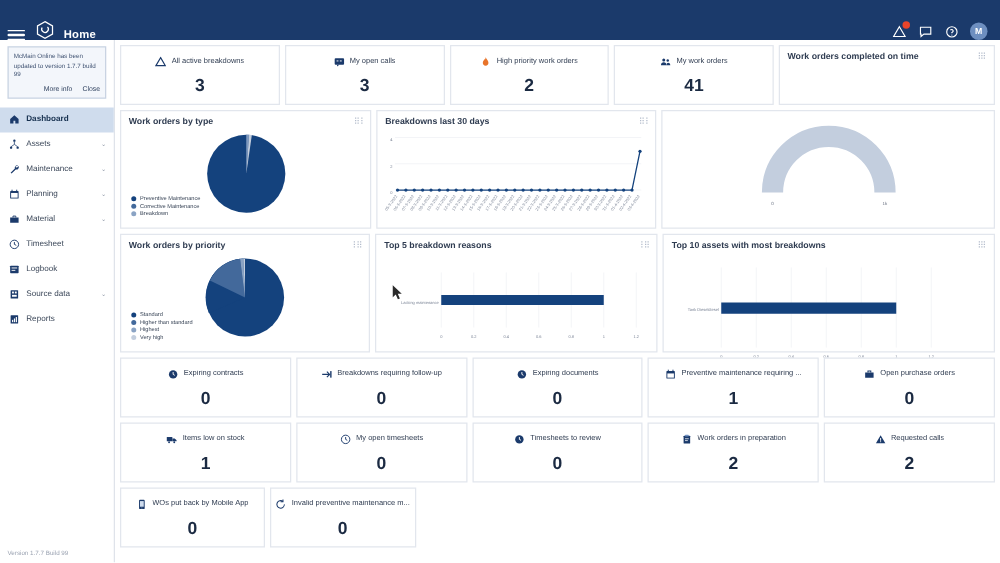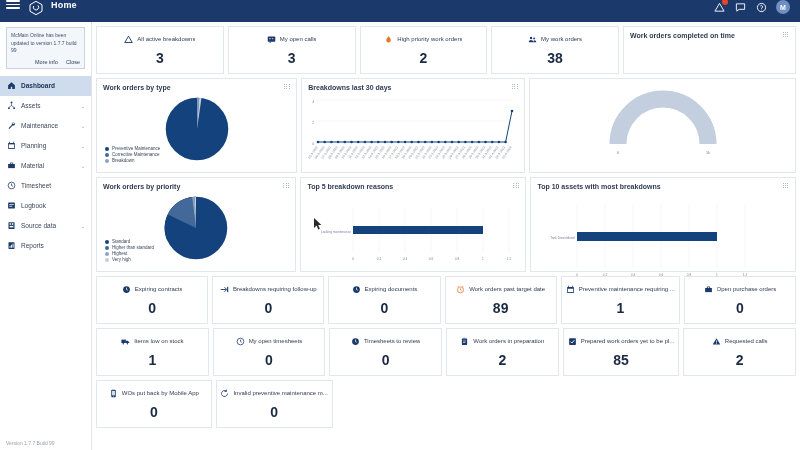--- a/index.html
+++ b/index.html
@@ -6,21 +6,21 @@
   html, body {
     width: 800px; height: 450px;
     font-family: "Liberation Sans", sans-serif;
     background: #ffffff;
     overflow: hidden;
   }
   .app { width: 800px; height: 450px; display: flex; flex-direction: column; }
 
   
   .header {
-    height: 22px; background: #1b3a6b; display: flex; align-items: flex-start;
+    height: 32px; background: #1b3a6b; display: flex; align-items: flex-end;
     padding: 0 6px; flex: none; position: relative;
   }
   .hamburger { width: 14px; display: flex; flex-direction: column; gap: 2px; cursor: pointer; margin-right: 8px; }
   .hamburger i { display: block; height: 1.5px; background: #fff; border-radius: 1px; }
   .logo-hex {
     width: 16px; height: 16px; margin-right: 7px;
     display: flex; align-items: center; justify-content: center;
   }
   .logo-hex svg { width: 16px; height: 16px; }
   .home-label { color: #fff; font-size: 9px; font-weight: bold; letter-spacing: .2px; }
@@ -305,21 +305,21 @@
             <span class="kpi-ico">
                 <svg viewBox="0 0 24 24">
                   <circle cx="8" cy="8" r="3.2" fill="#1b3a6b"></circle>
                   <circle cx="16.5" cy="9" r="2.6" fill="#1b3a6b"></circle>
                   <path d="M2 19 c0-4 3-6 6-6 s6 2 6 6 z" fill="#1b3a6b"></path>
                   <path d="M14 19 c0-3.4 1.6-5.2 3.5-5.2 S22 15.6 22 19 z" fill="#1b3a6b"></path>
                 </svg>
               </span>
             <span class="kpi-label">My work orders</span>
           </div>
-          <div class="kpi-value">38</div>
+          <div class="kpi-value">41</div>
         </div>
 
         <div class="card chart-card" style="flex:1.35; height:48px; overflow:visible;">
           <div class="chart-title">Work orders completed on time</div>
           <div class="grip">
               <i></i>
               <i></i>
               <i></i>
               <i></i>
               <i></i>
@@ -621,33 +621,20 @@
                 </svg>
               </span>
               <span class="kpi-label">Expiring documents</span>
             </div>
           <div class="kpi-value">0</div>
         </div>
         <div class="card kpi">
           <div class="kpi-head">
               <span class="kpi-ico">
                 <svg viewBox="0 0 24 24">
-                  <circle cx="12" cy="13" r="8" fill="none" stroke="#e8742a" stroke-width="2"></circle>
-                  <path d="M12 9 V13 L15 15" fill="none" stroke="#e8742a" stroke-width="2"></path>
-                  <path d="M4 5 L7 3 M20 5 L17 3" stroke="#e8742a" stroke-width="2"></path>
-                </svg>
-              </span>
-              <span class="kpi-label">Work orders past target date</span>
-            </div>
-          <div class="kpi-value">89</div>
-        </div>
-        <div class="card kpi">
-          <div class="kpi-head">
-              <span class="kpi-ico">
-                <svg viewBox="0 0 24 24">
                   <rect x="3" y="5" width="18" height="16" rx="1.5" fill="#1b3a6b"></rect>
                   <rect x="5" y="10" width="14" height="9" fill="#fff"></rect>
                   <rect x="6" y="2" width="2" height="5" fill="#1b3a6b"></rect>
                   <rect x="16" y="2" width="2" height="5" fill="#1b3a6b"></rect>
                 </svg>
               </span>
               <span class="kpi-label">Preventive maintenance requiring ...</span>
             </div>
           <div class="kpi-value">1</div>
         </div>
@@ -715,32 +702,20 @@
                 </svg>
               </span>
               <span class="kpi-label">Work orders in preparation</span>
             </div>
           <div class="kpi-value">2</div>
         </div>
         <div class="card kpi">
           <div class="kpi-head">
               <span class="kpi-ico">
                 <svg viewBox="0 0 24 24">
-                  <rect x="3" y="3" width="18" height="18" rx="2" fill="#1b3a6b"></rect>
-                  <path d="M7 12.5 L10.5 16 L17 8.5" fill="none" stroke="#fff" stroke-width="2.4"></path>
-                </svg>
-              </span>
-              <span class="kpi-label">Prepared work orders yet to be pl...</span>
-            </div>
-          <div class="kpi-value">85</div>
-        </div>
-        <div class="card kpi">
-          <div class="kpi-head">
-              <span class="kpi-ico">
-                <svg viewBox="0 0 24 24">
                   <path d="M12 3 L22 20 H2 Z" fill="#1b3a6b"></path>
                   <rect x="11" y="9" width="2" height="6" fill="#fff"></rect>
                   <rect x="11" y="16" width="2" height="2" fill="#fff"></rect>
                 </svg>
               </span>
               <span class="kpi-label">Requested calls</span>
             </div>
           <div class="kpi-value">2</div>
         </div>
       </div>

